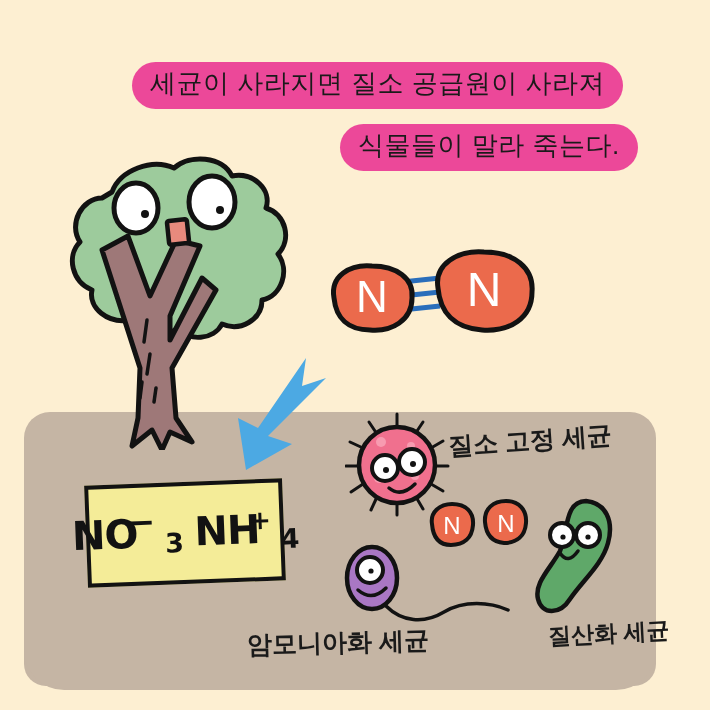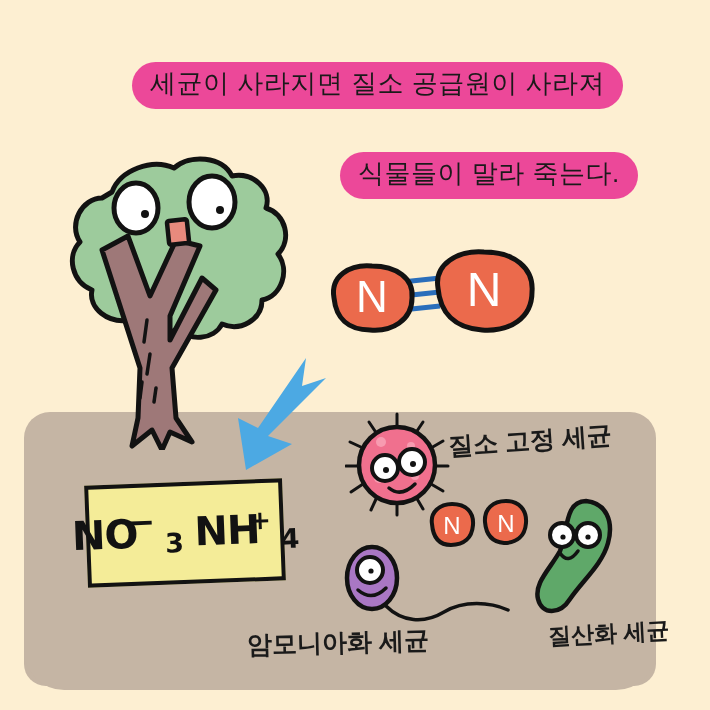--- a/index.html
+++ b/index.html
@@ -23,21 +23,21 @@
     border-radius: 26px;
     padding: 6px 18px 10px 18px;
     color: #1a1a1a;
     font-weight: normal;
     font-size: 26px;
     letter-spacing: 0.5px;
     white-space: nowrap;
     line-height: 1.2;
   }
   #title-line-1 { left: 132px; top: 62px; }
-  #title-line-2 { left: 340px; top: 152px; }
+  #title-line-2 { left: 340px; top: 124px; }
 
   
   #soil {
     position: absolute;
     left: 24px;
     top: 412px;
     width: 632px;
     height: 274px;
     background: #C5B5A4;
     border-radius: 26px 26px 22px 22px;

